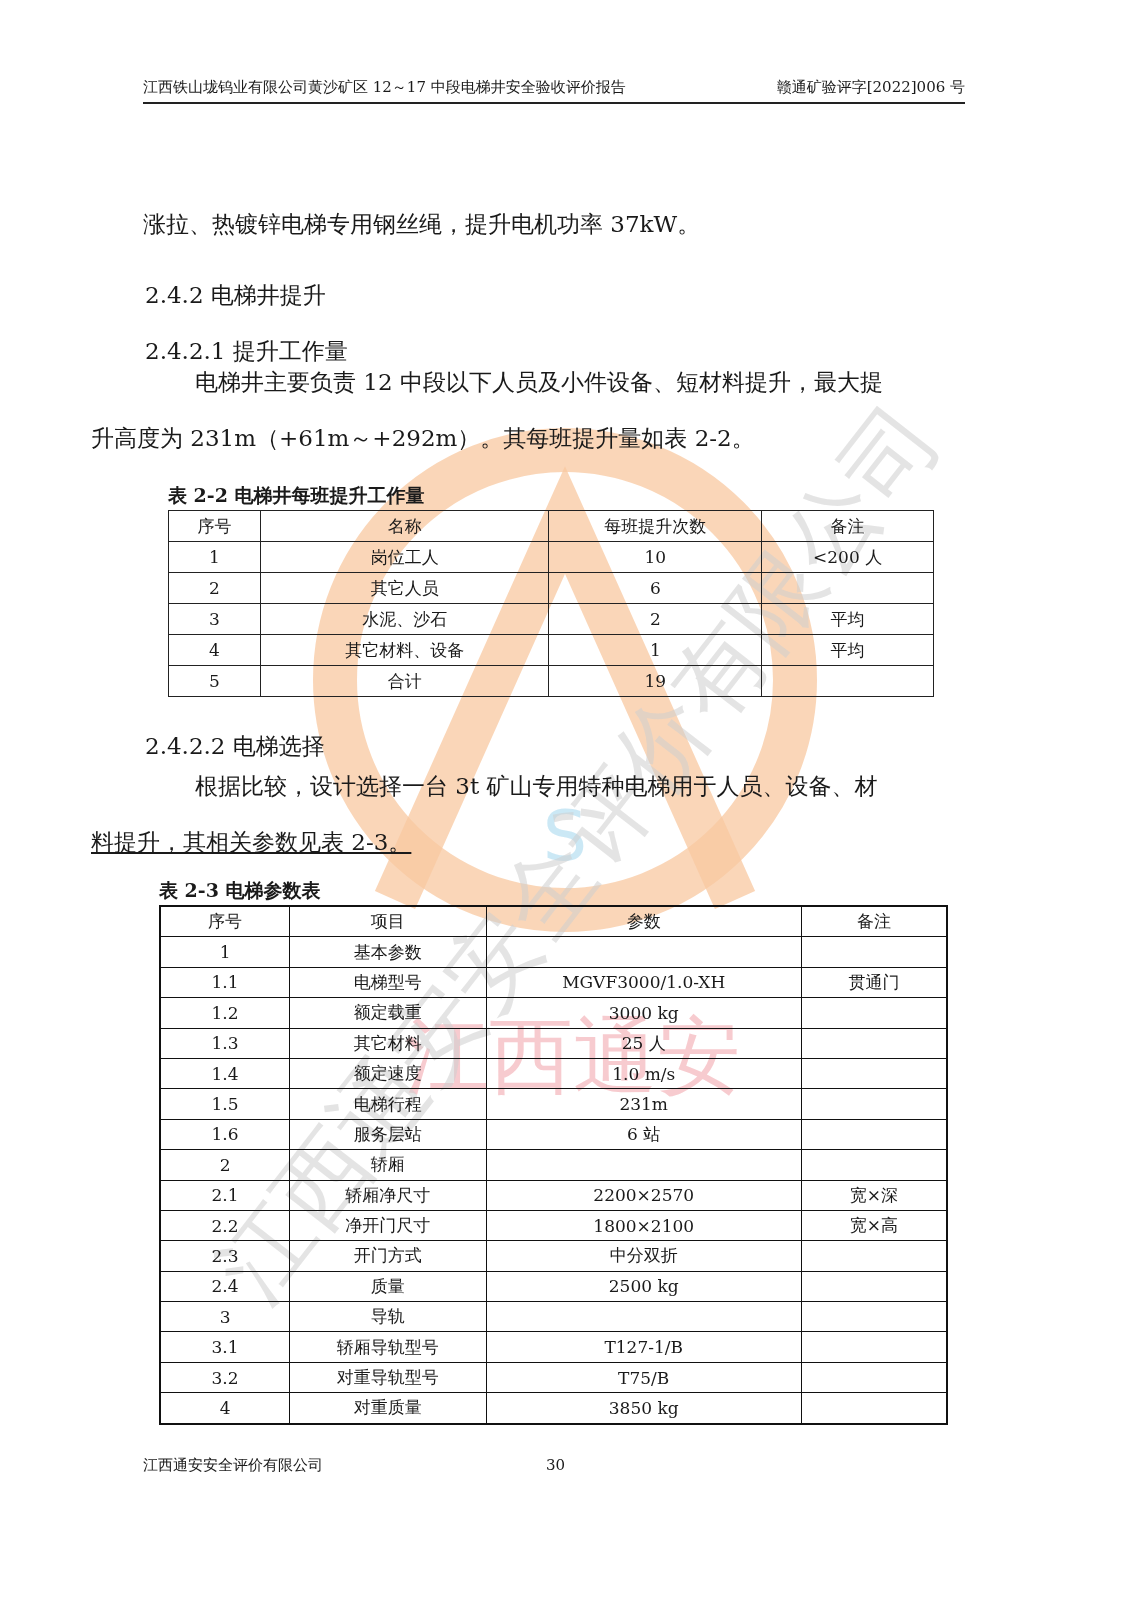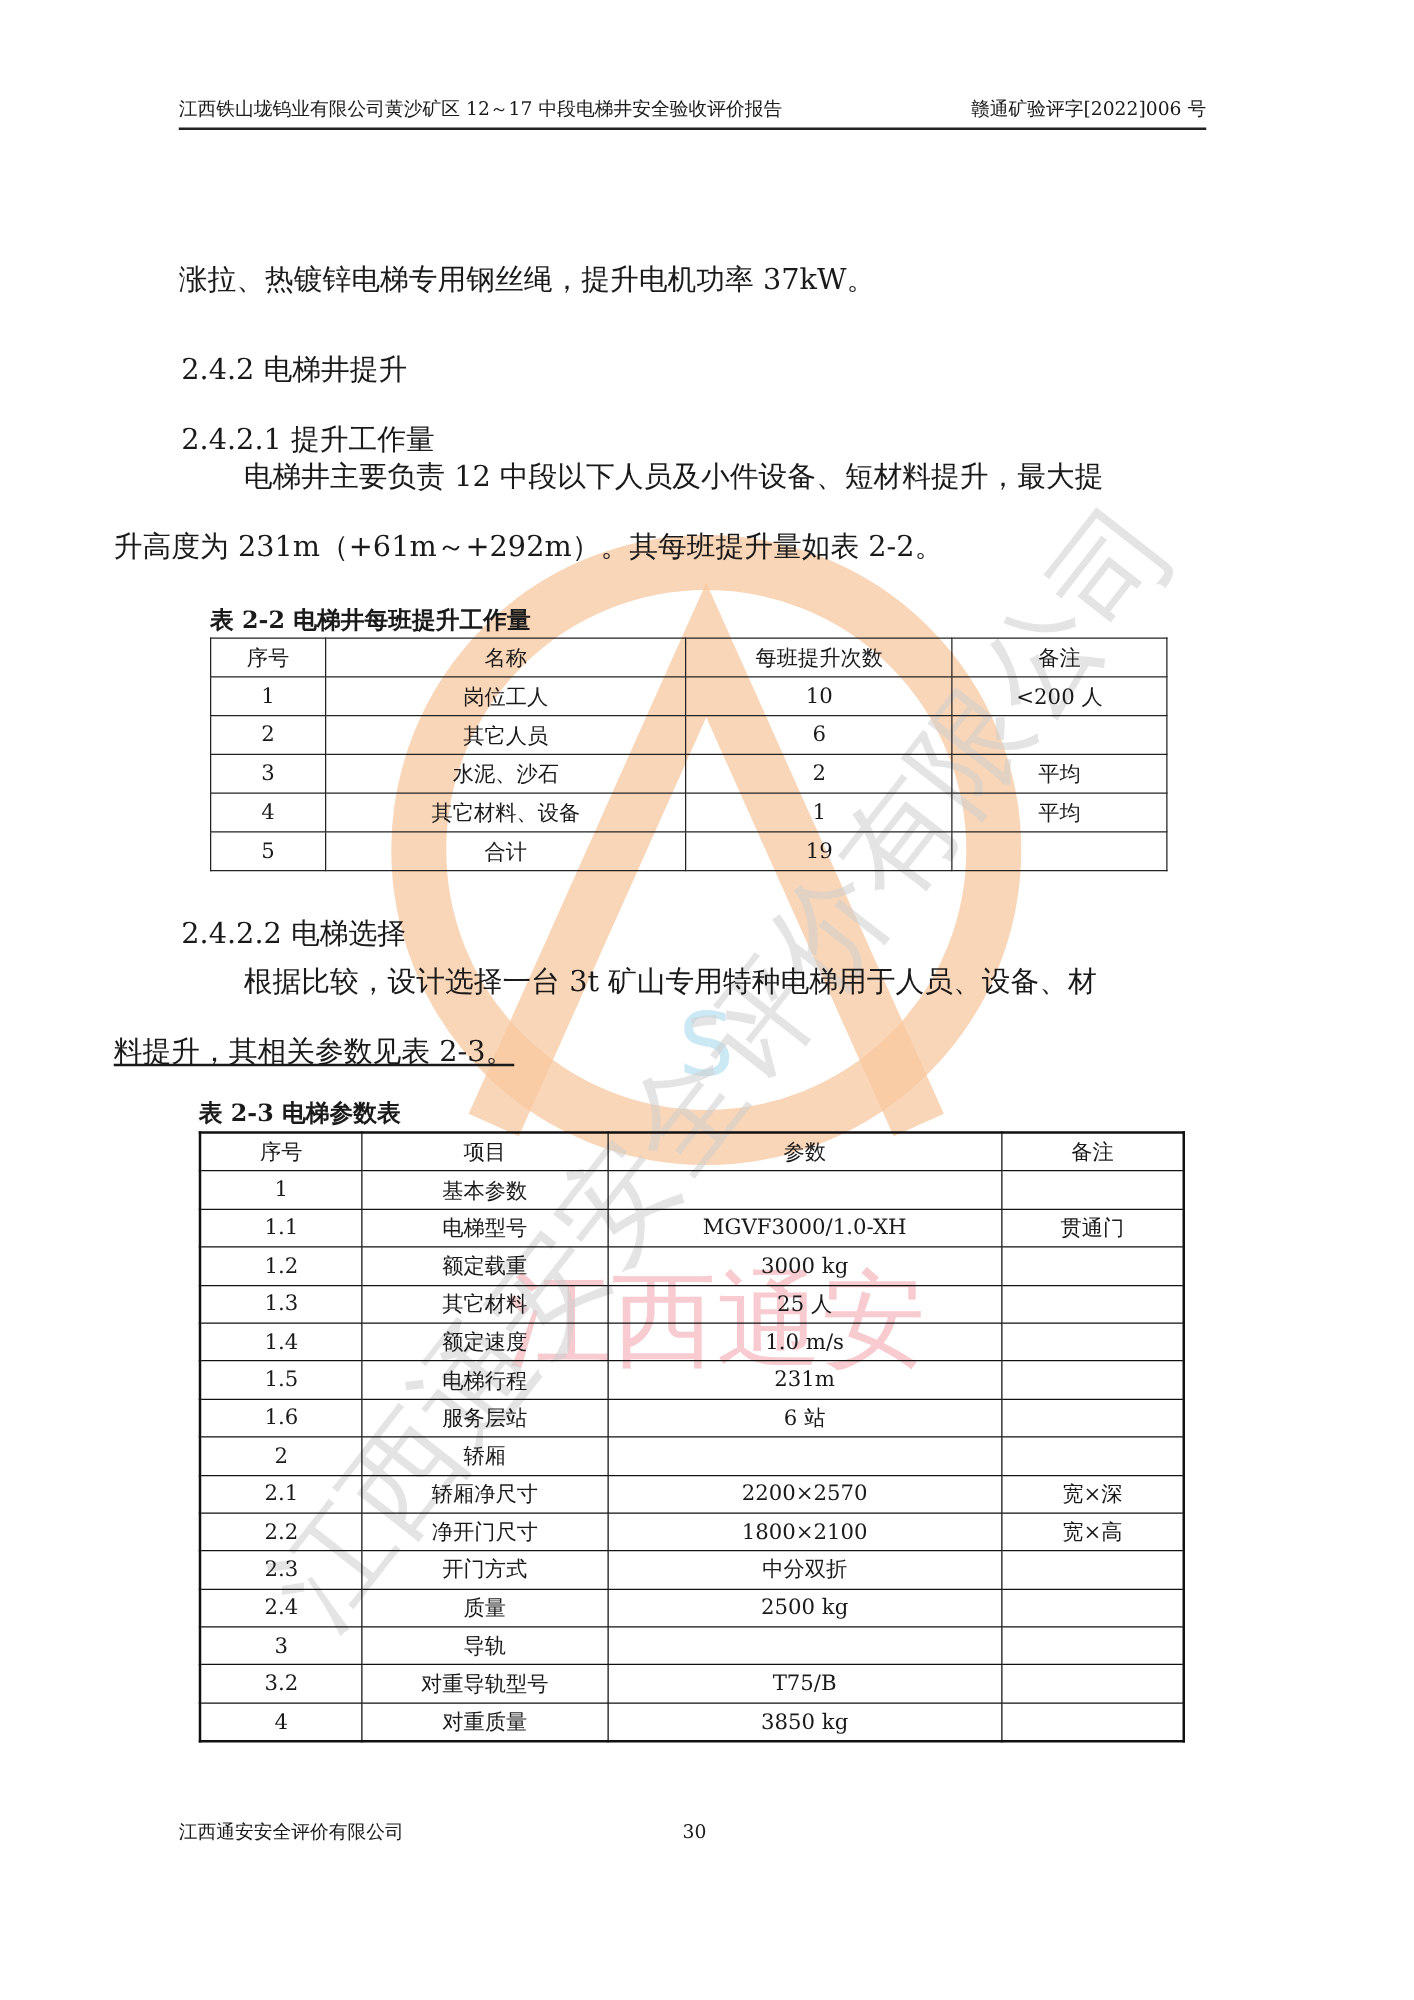--- a/index.html
+++ b/index.html
@@ -196,20 +196,26 @@
         <td>2500 kg</td>
         <td></td>
       </tr>
   <tr>
         <td>3</td>
         <td>导轨</td>
         <td></td>
         <td></td>
       </tr>
   <tr>
+        <td>3.1</td>
+        <td>轿厢导轨型号</td>
+        <td>T127-1/B</td>
+        <td></td>
+      </tr>
+  <tr>
         <td>3.2</td>
         <td>对重导轨型号</td>
         <td>T75/B</td>
         <td></td>
       </tr>
   <tr>
         <td>4</td>
         <td>对重质量</td>
         <td>3850 kg</td>
         <td></td>

